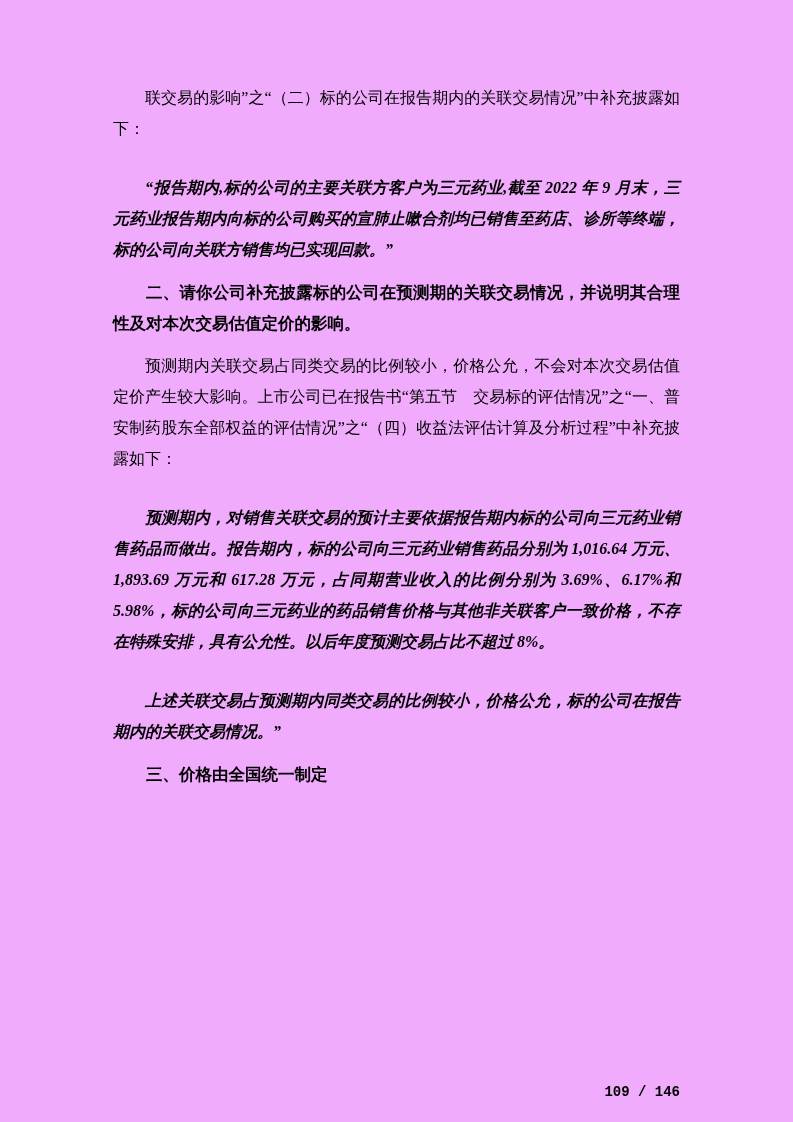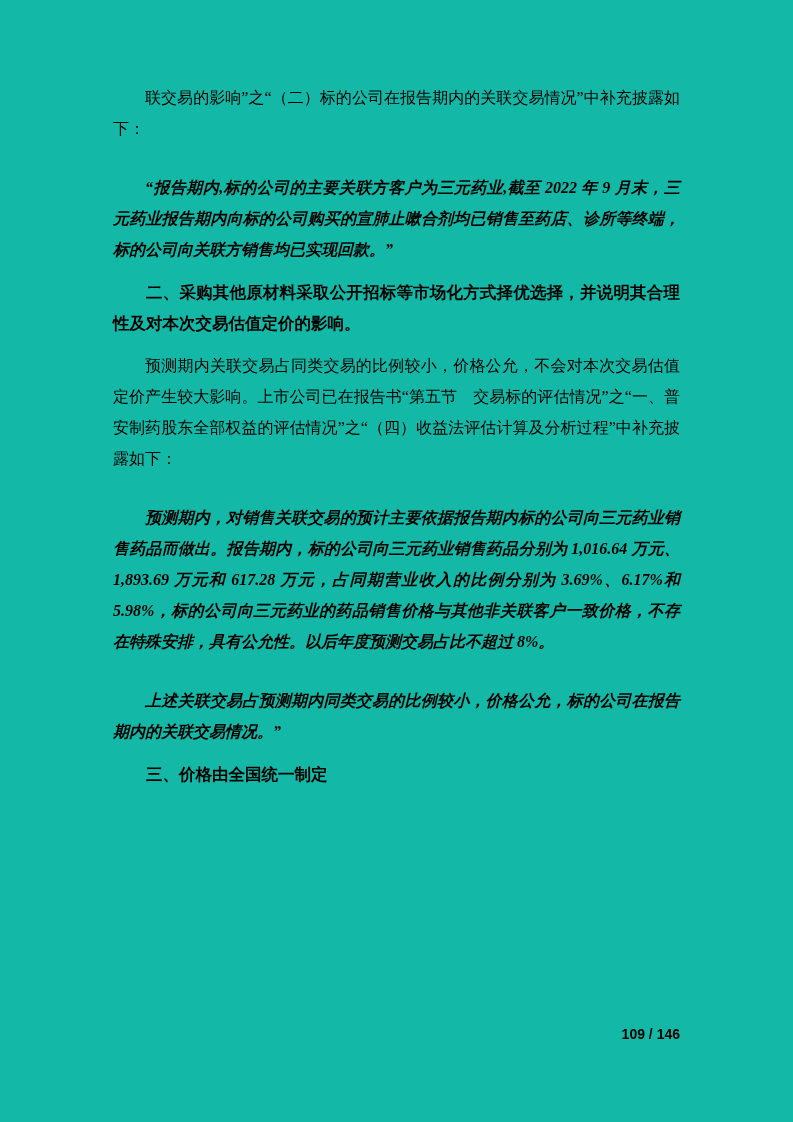--- a/index.html
+++ b/index.html
@@ -4,21 +4,21 @@
 <style>
   html, body {
     margin: 0;
     padding: 0;
     background: #ffffff;
   }
   .page {
     position: relative;
     width: 793px;
     height: 1122px;
-    background: #14b8a6;
+    background: #f0abfc;
     box-sizing: border-box;
     padding: 82px 113px 0 113px;
     font-family: "Liberation Serif", "DejaVu Serif", serif;
     color: #000000;
     overflow: hidden;
   }
   .para {
     margin: 0 0 9px 0;
     font-size: 16px;
     line-height: 31px;
@@ -39,38 +39,38 @@
   .para.heading {
     font-weight: bold;
     font-style: normal;
     font-family: "Liberation Sans", "DejaVu Sans", sans-serif;
     margin-top: 12px;
     margin-bottom: 11px;
     font-size: 16.5px;
   }
   .footer {
     position: absolute;
-    top: 1026px;
+    top: 1084px;
     right: 113px;
     font-size: 14px;
     font-weight: bold;
-    font-family: Liberation Sans, sans-serif;
+    font-family: Liberation Mono, monospace;
     color: #000000;
   }
 </style>
 </head>
 <body>
 
 <div class="page">
 
   <p class="para body">联交易的影响”之“（二）标的公司在报告期内的关联交易情况”中补充披露如下：</p>
 
   <p class="para quote">“报告期内,标的公司的主要关联方客户为三元药业,截至 2022 年 9 月末，三元药业报告期内向标的公司购买的宣肺止嗽合剂均已销售至药店、诊所等终端，标的公司向关联方销售均已实现回款。”</p>
 
-  <p class="para heading">二、采购其他原材料采取公开招标等市场化方式择优选择，并说明其合理性及对本次交易估值定价的影响。</p>
+  <p class="para heading">二、请你公司补充披露标的公司在预测期的关联交易情况，并说明其合理性及对本次交易估值定价的影响。</p>
 
   <p class="para body">预测期内关联交易占同类交易的比例较小，价格公允，不会对本次交易估值定价产生较大影响。上市公司已在报告书“第五节　交易标的评估情况”之“一、普安制药股东全部权益的评估情况”之“（四）收益法评估计算及分析过程”中补充披露如下：</p>
 
 
   <p class="para quote">预测期内，对销售关联交易的预计主要依据报告期内标的公司向三元药业销售药品而做出。报告期内，标的公司向三元药业销售药品分别为 1,016.64 万元、1,893.69 万元和 617.28 万元，占同期营业收入的比例分别为 3.69%、6.17%和 5.98%，标的公司向三元药业的药品销售价格与其他非关联客户一致价格，不存在特殊安排，具有公允性。以后年度预测交易占比不超过 8%。</p>
 
   <p class="para quote">上述关联交易占预测期内同类交易的比例较小，价格公允，标的公司在报告期内的关联交易情况。”</p>
 
   <p class="para heading">三、价格由全国统一制定</p>
 

